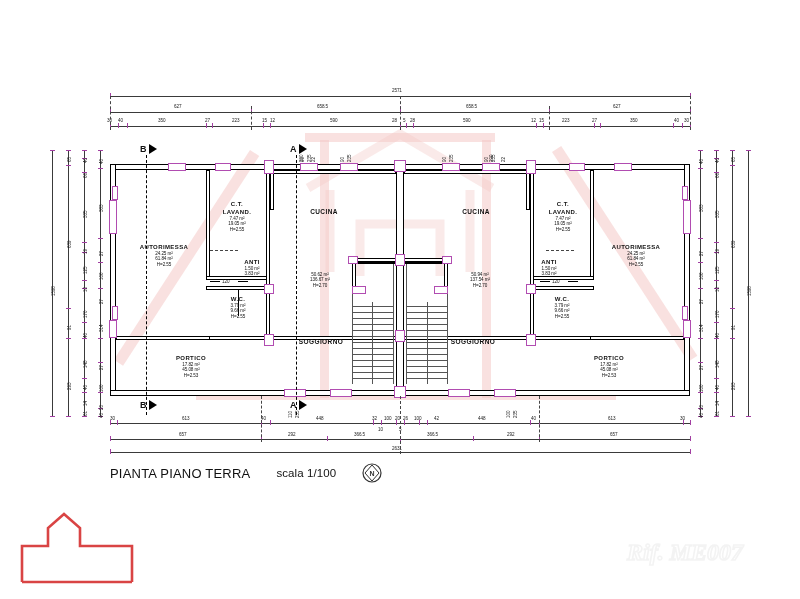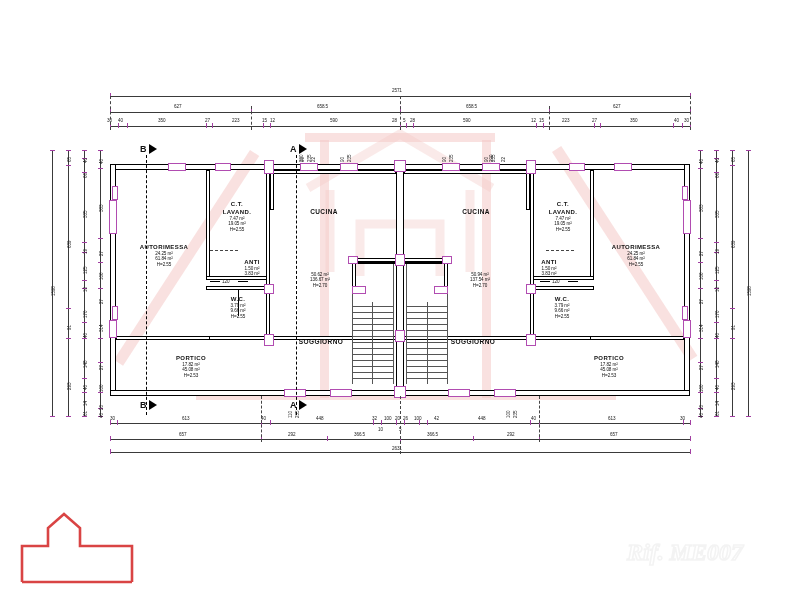--- a/index.html
+++ b/index.html
@@ -609,14 +609,25 @@
 
   <div class="dim h" style="left:110px;top:452px;width:580px;"></div>
   <div class="tick v" style="left:110px;top:449px;"></div>
   <div class="tick v" style="left:690px;top:449px;"></div>
   <div class="dimtxt" style="left:392px;top:446px;">2631</div>
 
   <div class="dashv" style="left:261px;top:396px;height:46px;"></div>
   <div class="dashv" style="left:539px;top:396px;height:46px;"></div>
   <div class="dashv" style="left:400px;top:396px;height:58px;"></div>
 
+  <div class="title">
+    <span class="t1">PIANTA PIANO TERRA</span>
+    <span class="t2">scala 1/100</span>
+    <span class="northmark">
+      <svg viewBox="0 0 20 20">
+        <circle cx="10" cy="10" r="9" fill="none" stroke="#333" stroke-width="1.2"></circle>
+        <path d="M10 2 L17 10 L10 18 L3 10 Z" fill="none" stroke="#333" stroke-width="1"></path>
+        <text x="10" y="13" text-anchor="middle" font-family="Liberation Sans, sans-serif" font-size="7" font-weight="bold" fill="#333">N</text>
+      </svg>
+    </span>
+  </div>
 
 </div>
 
 </body></html>

